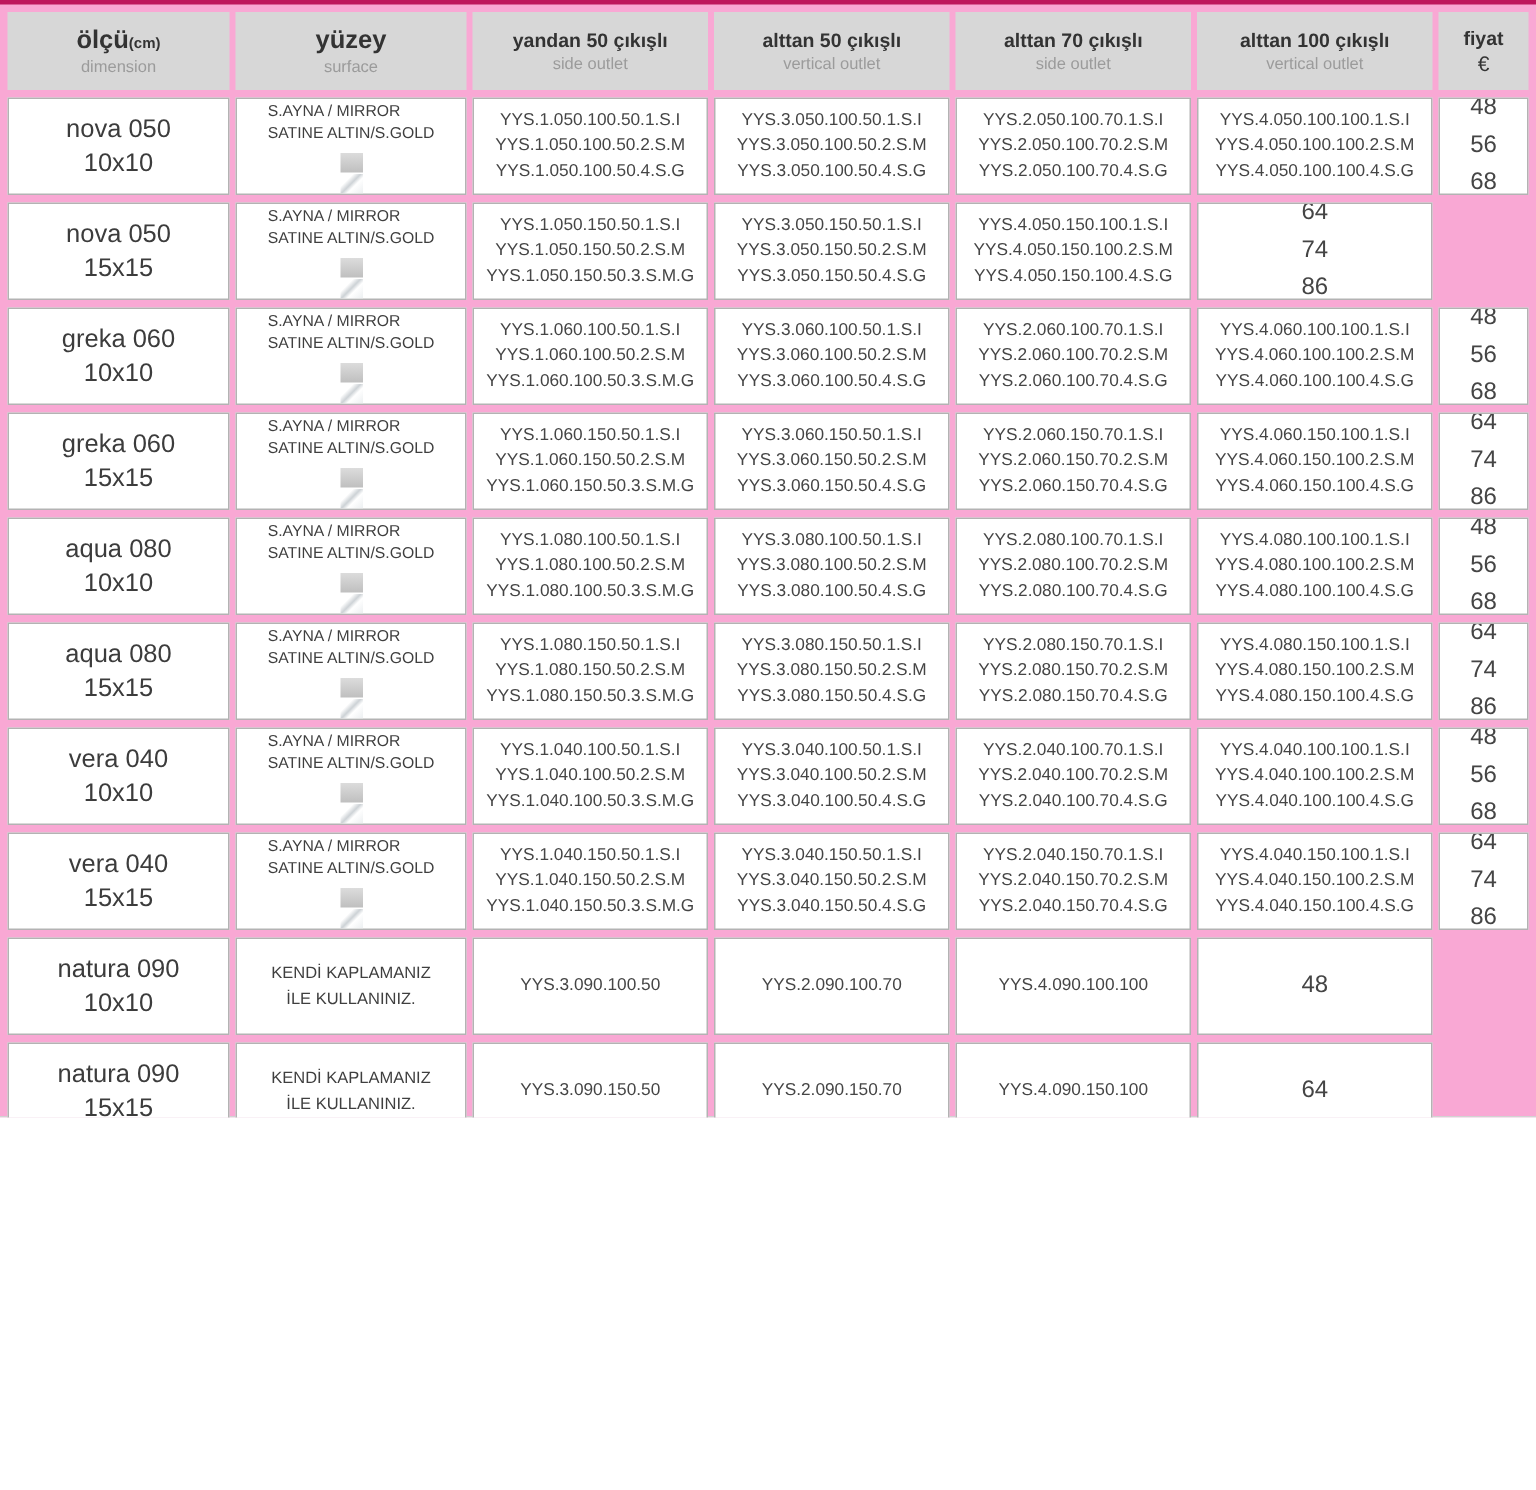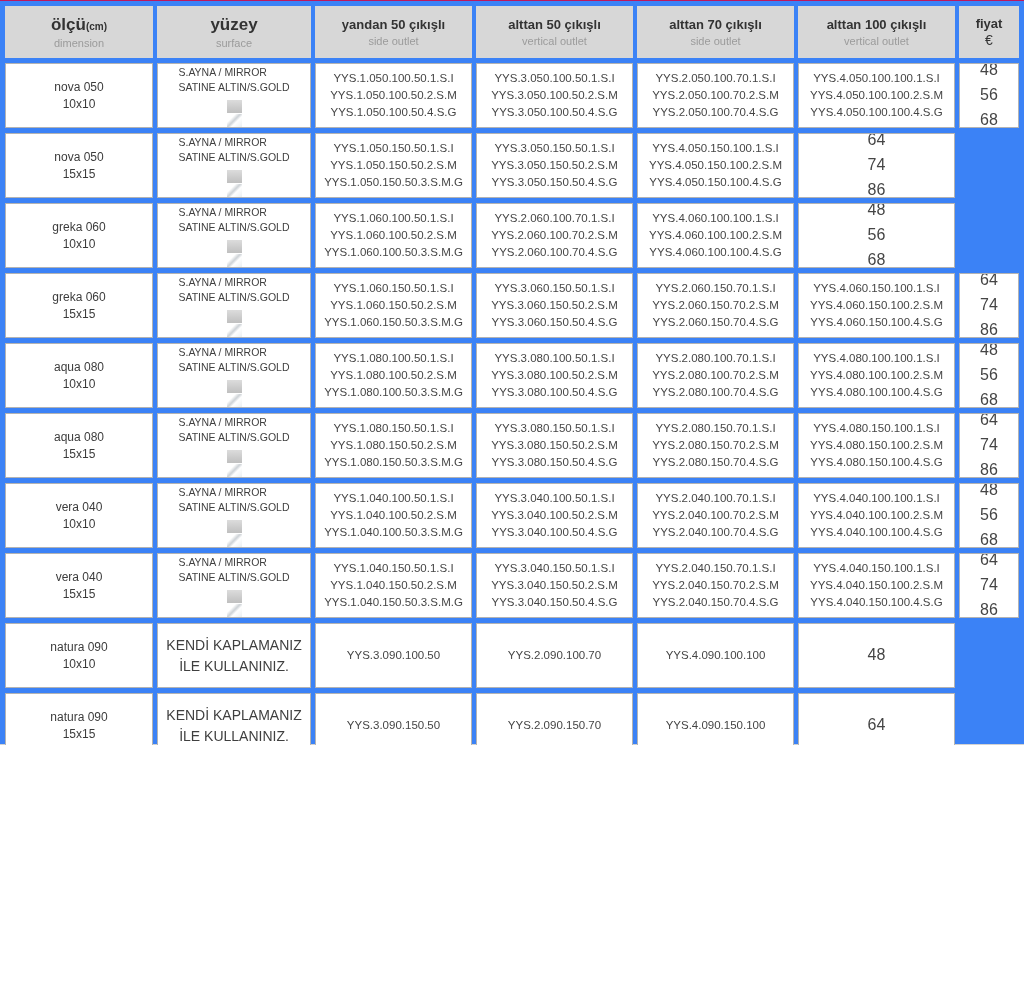--- a/index.html
+++ b/index.html
@@ -1,41 +1,41 @@
 <!DOCTYPE html>
 <html><head>
 <meta charset="utf-8">
 <style>
   html,body { margin:0; padding:0; background:#ffffff; font-family:"Liberation Sans", sans-serif; }
   .page { width:1024px; height:745px; box-sizing:border-box; padding:5px;
-          border-top:1px solid #be185d; border-bottom:1px solid #d2d2d2; background:#3b82f6; }
+          border-top:3px solid #be185d; border-bottom:1px solid #d2d2d2; background:#f9a8d4; }
   .grid7 { display:grid; grid-template-columns:148px 154px 157px 157px 157px 157px 60px; column-gap:4px; }
   
   .hrow { margin-bottom:5px; }
   .hcell { height:52px; background:#d7d7d7; display:flex; flex-direction:column;
            align-items:center; justify-content:center; text-align:center; }
   .htitle { font-size:13px; font-weight:bold; color:#333; line-height:1.2; }
   .htitle-big { font-size:17px; }
   .hsuffix { font-size:10px; font-weight:bold; color:#333; }
   .hsub { font-size:11px; color:#9b9b9b; margin-top:2px; }
   .hsub-strong { font-size:14px; color:#333; margin-top:1px; }
   
   .trow { margin-bottom:5px; }
   .cell { height:65px; box-sizing:border-box; border:1px solid #b3b3b3; background:#fff;
           display:flex; flex-direction:column; align-items:center; justify-content:center;
           text-align:center; overflow:hidden; }
-  .pname, .psize { font-size:12px; color:#3c3c3c; line-height:1.35; }
+  .pname, .psize { font-size:17px; color:#3c3c3c; line-height:1.35; }
   .surf-wrap { display:flex; flex-direction:column; align-items:center; gap:5px; padding:0 4px; }
   .surf-lines { font-size:10.5px; color:#3f3f3f; text-align:left; line-height:1.45; white-space:nowrap; }
   .swatches { display:flex; flex-direction:column; gap:1px; }
   .sw { width:15px; height:13px; display:block; }
   .sw-satin  { background:linear-gradient(180deg,#dcdcdc,#bfbfbf); }
   .sw-mirror { background:linear-gradient(135deg,#ffffff 30%,#cdd2d6 48%,#ffffff 62%,#eceff1 100%); }
   .sw-gold   { background:linear-gradient(180deg,#d3a61f,#bd901a); }
-  .surf-natura { font-size:14px; color:#3f3f3f; line-height:1.5; }
+  .surf-natura { font-size:11px; color:#3f3f3f; line-height:1.5; }
   .code-line { font-size:11.5px; color:#454545; line-height:1.5; white-space:nowrap; }
   .price-line { font-size:16px; color:#454545; line-height:1.55; }
   
   .panels { display:flex; gap:8px; margin-top:10px; }
   .panel { flex:1; height:222px; border:1px solid #c9c9c9; border-radius:2px; background:#fff; overflow:hidden; }
   .panel svg { display:block; width:100%; height:100%; }
   .dim { stroke:#d23b2f; stroke-width:1; fill:none; stroke-dasharray:7 3 1.5 3; }
   .ext { stroke:#d23b2f; stroke-width:0.8; fill:none; stroke-dasharray:5 3 1 3; }
   .lblbox { fill:#b7b7b7; opacity:0.92; }
   .lblbox-light { fill:#ececec; stroke:#9a9a9a; stroke-width:0.5; }
@@ -179,20 +179,25 @@
               <span class="sw sw-satin"></span>
               <span class="sw sw-mirror"></span>
               <span class="sw sw-gold"></span>
             </div>
           </div>
         </div>
         <div class="cell code-cell">
           <div class="code-line">YYS.1.060.100.50.1.S.I</div>
           <div class="code-line">YYS.1.060.100.50.2.S.M</div>
           <div class="code-line">YYS.1.060.100.50.3.S.M.G</div>
+        </div>
+        <div class="cell code-cell">
+          <div class="code-line">YYS.3.060.100.50.1.S.I</div>
+          <div class="code-line">YYS.3.060.100.50.2.S.M</div>
+          <div class="code-line">YYS.3.060.100.50.4.S.G</div>
         </div>
         <div class="cell code-cell">
           <div class="code-line">YYS.2.060.100.70.1.S.I</div>
           <div class="code-line">YYS.2.060.100.70.2.S.M</div>
           <div class="code-line">YYS.2.060.100.70.4.S.G</div>
         </div>
         <div class="cell code-cell">
           <div class="code-line">YYS.4.060.100.100.1.S.I</div>
           <div class="code-line">YYS.4.060.100.100.2.S.M</div>
           <div class="code-line">YYS.4.060.100.100.4.S.G</div>

